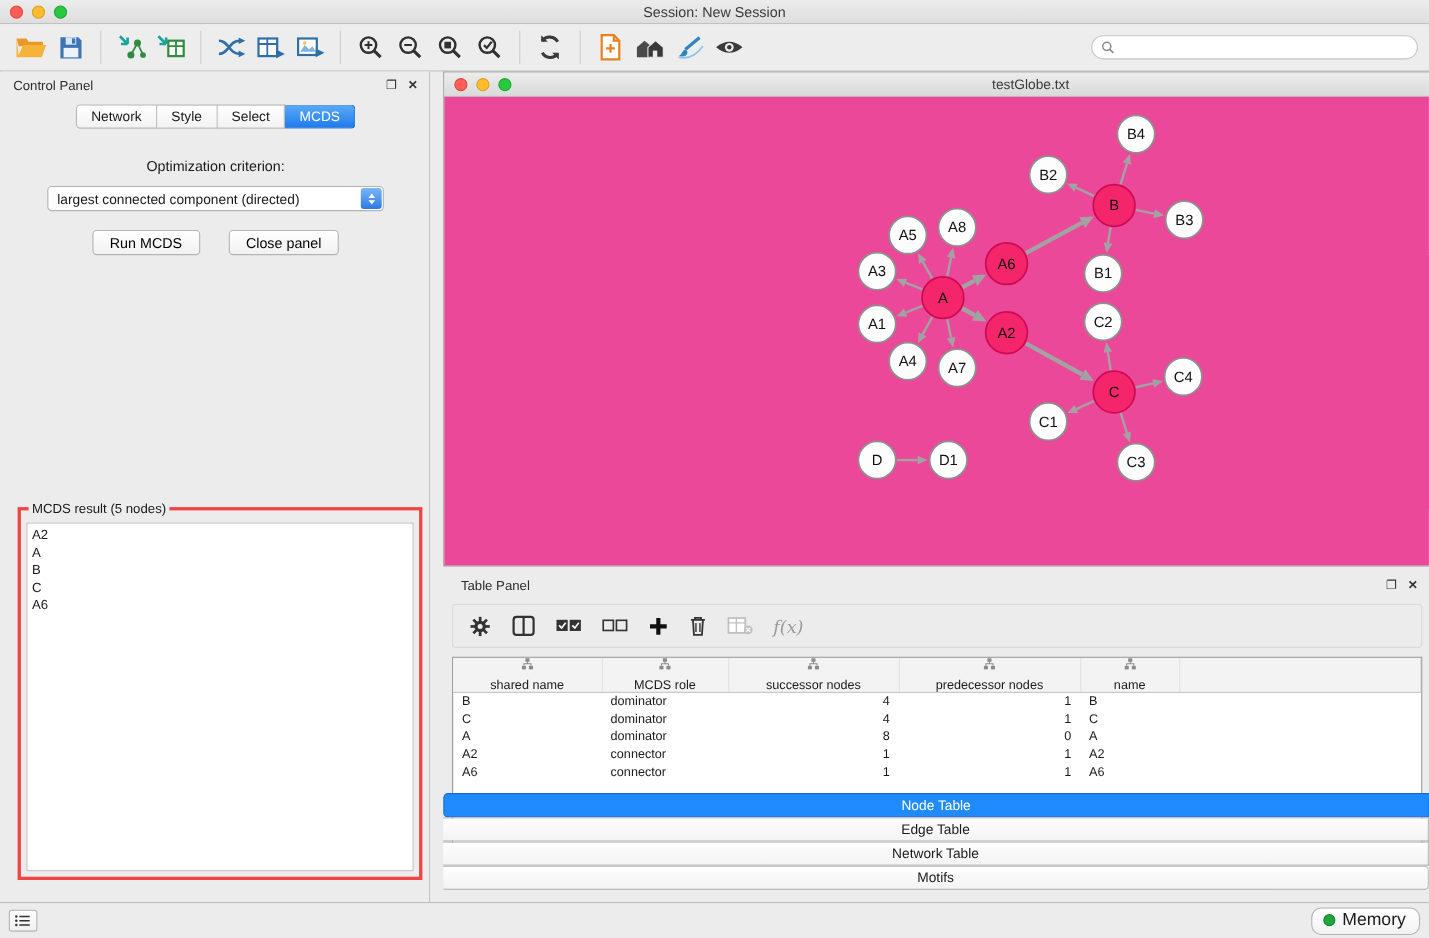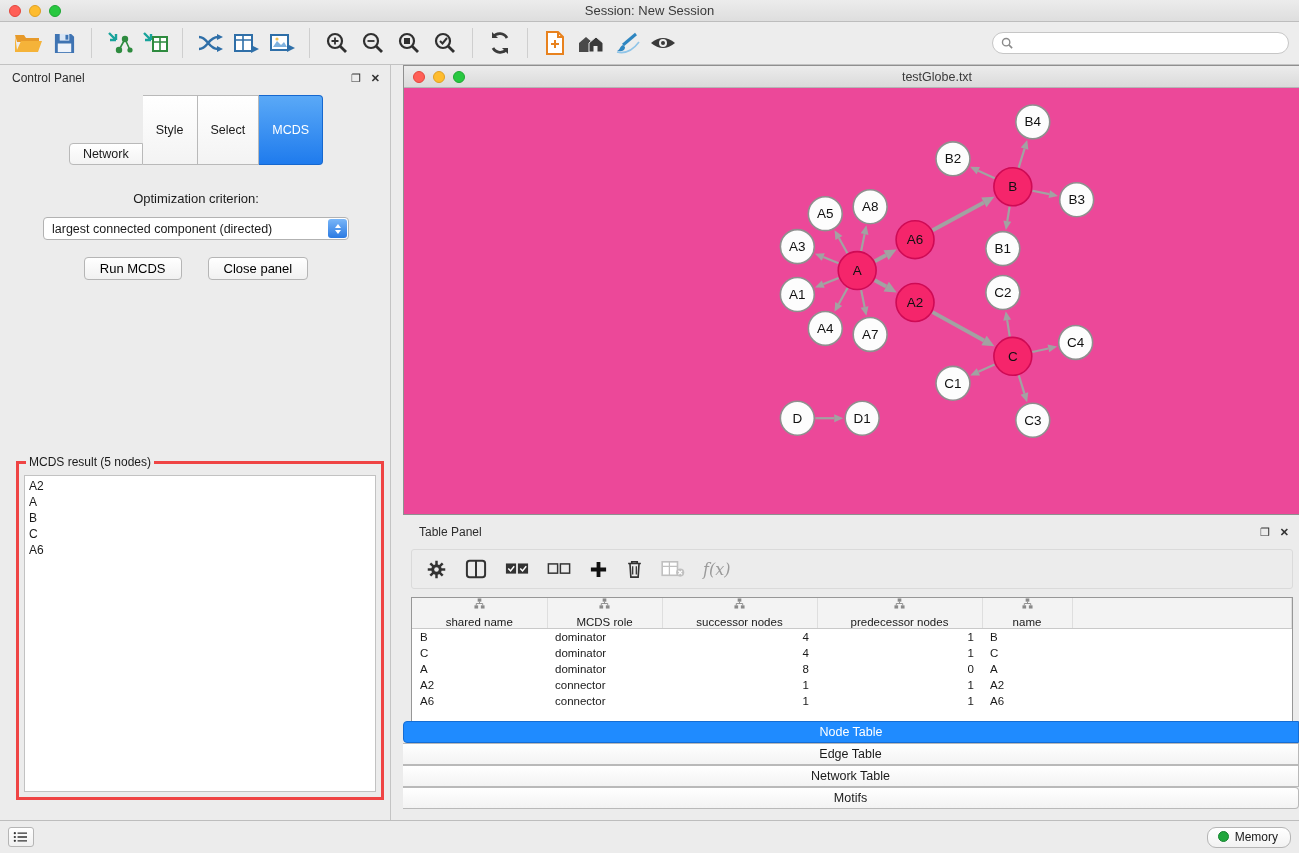--- a/index.html
+++ b/index.html
@@ -32,21 +32,21 @@
 
   
   .control-panel { position:absolute; left:2px; top:65px; width:389px; height:755px;
     background:#ececec; border-right:1px solid #c4c4c4; }
   .panel-header { height:26px; display:flex; align-items:center; padding:0 10px; font-size:12px; color:#2c2c2c; }
   .panel-header .spacer { flex:1; }
   .win-ctl { font-size:11px; color:#333; margin-left:10px; cursor:default; line-height:1; }
   .cp-tabs { display:flex; justify-content:center; margin-top:4px; }
   .seg-btn { background:linear-gradient(#ffffff,#f3f3f3); border:1px solid #b9b9b9; border-left:none;
     font-size:12.5px; padding:3px 13px; color:#1a1a1a; font-family:"Liberation Sans",sans-serif; cursor:default;}
-  .seg-btn:first-child { border-left:1px solid #b9b9b9; border-radius:4px 0 0 4px;margin-top:48px; }
+  .seg-btn:first-child { border-left:1px solid #b9b9b9; border-radius:4px 0 0 4px; }
   .seg-btn:last-child { border-radius:0 4px 4px 0; }
   .seg-btn.active { background:linear-gradient(#5aa9f7,#1f7bed); color:#fff; border-color:#1668cf; }
   .opt-label { text-align:center; margin-top:26px; font-size:13px; }
   .dropdown { position:relative; margin:11px auto 17px; width:306px; height:23px; background:#fff;
     border:1px solid #b2b2b2; border-radius:4px; display:flex; align-items:center;
     padding-left:8px; font-size:12.5px; }
   .dd-stepper { position:absolute; right:1px; top:1px; bottom:1px; width:19px; border-radius:3px;
     background:linear-gradient(#79b6f8,#2b7ae2); display:flex; flex-direction:column;
     align-items:center; justify-content:center; gap:2px; }
   .dd-stepper .up { width:0;height:0;border-left:3.5px solid transparent;border-right:3.5px solid transparent;border-bottom:4px solid #fff; }
@@ -88,21 +88,21 @@
   .tp-tabs { position:absolute; left:0; right:0; bottom:6px; display:flex; justify-content:center;flex-direction:column; }
   .tp-tabs .seg-btn.active { background:#1f8bff; border-color:#156dd4; }
 
   
   .statusbar { position:absolute; left:0; right:0; bottom:0; height:33px; background:#ececec;
     border-top:1px solid #bdbdbd; display:flex; align-items:center; padding:0 8px; }
   .list-btn { width:26px; height:20px; background:linear-gradient(#fff,#f0f0f0); border:1px solid #b5b5b5;
     border-radius:3px; display:flex; align-items:center; justify-content:center; }
   .memory-btn { margin-left:auto; display:flex; align-items:center; gap:6px;
     background:linear-gradient(#fff,#f2f2f2); border:1px solid #b5b5b5; border-radius:9px;
-    padding:2px 12px 3px 10px; font-size:12px; }
+    padding:2px 12px 3px 10px; font-size:16px; }
   .memory-dot { width:11px; height:11px; border-radius:50%; background:#1fa63c; border:1px solid #158330; }
 </style>
 </head>
 <body>
 
 <div class="app">
 
   <div class="titlebar">
     <div class="traffic">
       <span class="tl red"></span>

